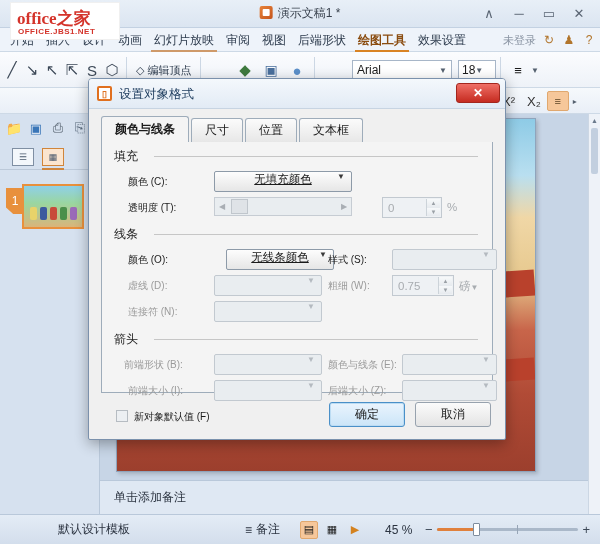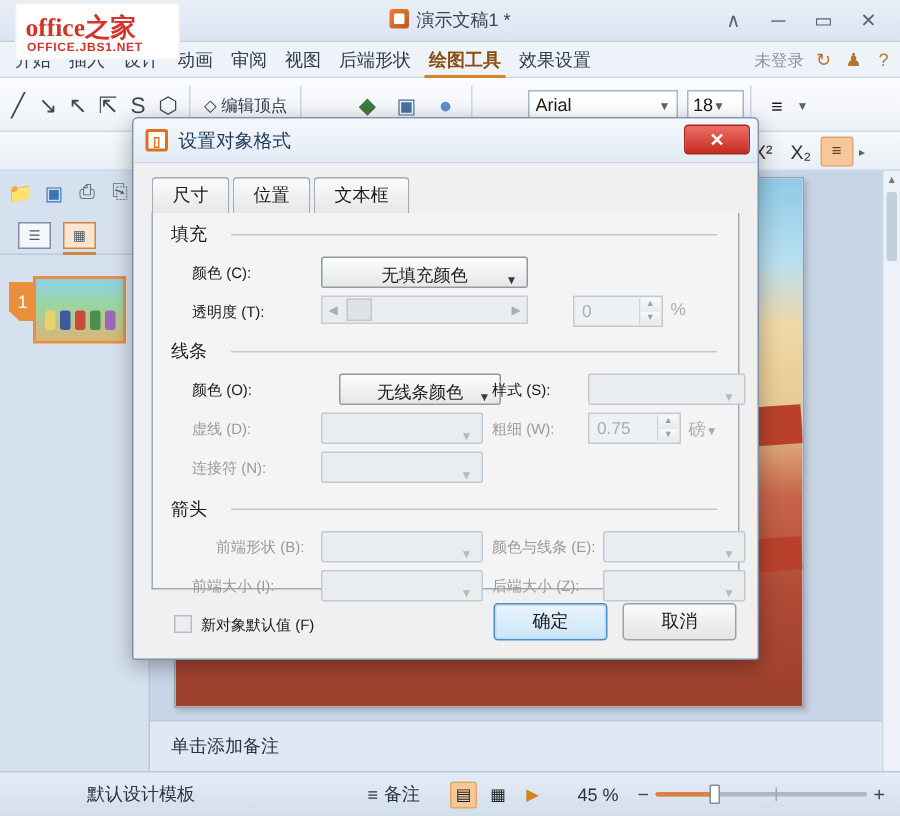--- a/index.html
+++ b/index.html
@@ -253,22 +253,22 @@
   .grp-title{
     position:absolute; font-size:12px; color:#1b1b1b; background:#f4f4f4;
     padding-right:5px; z-index:2;
   }
   .grp-line{ position:absolute; height:1px; background:#c6c6c6; }
   .flabel{ position:absolute; font-size:10px; color:#1b1b1b; white-space:nowrap; }
   .flabel.dim{ color:#9a9a9a; }
   .combo{
     position:absolute; height:21px; background:linear-gradient(to bottom,#fdfdfd,#e6e6e6);
     border:1px solid #8d9aa8; border-radius:2px;
-    display:flex; align-items:flex-end; justify-content:center;
-    font-size:11.5px; color:#1b1b1b; cursor:default;
+    display:flex; align-items:flex-start; justify-content:center;
+    font-size:11.5px; color:#1b1b1b; cursor:default;text-decoration:underline;
   }
   .combo .arrow{
     position:absolute; right:6px; font-size:8px; color:#3a3a3a;
   }
   .combo.disabled{
     background:#e9edf0; border-color:#c2c9d0; color:#b0b4b8;
   }
   .combo.disabled .arrow{ color:#b4bac0; }
   .spinbox{
     position:absolute; height:21px; background:#eef1f4; border:1px solid #c2c9d0;
@@ -329,20 +329,21 @@
     <div class="wc close">✕</div>
   </div>
 </div>
 
 <div class="menubar">
   <div class="menu-items" id="menu-items">
       <div class="mi">开始</div>
       <div class="mi">插入</div>
       <div class="mi">设计</div>
       <div class="mi">动画</div>
+      <div class="mi under">幻灯片放映</div>
       <div class="mi">审阅</div>
       <div class="mi">视图</div>
       <div class="mi">后端形状</div>
       <div class="mi active">绘图工具</div>
       <div class="mi">效果设置</div>
     </div>
   <div class="menu-right">
     <span class="notlogged">未登录</span>
     <span class="mr-ico">↻</span>
     <span class="mr-ico">♟</span>
@@ -486,20 +487,21 @@
 <div class="dialog">
   <div class="dlg-title">
     <div class="dlg-icon">▯</div>
     <div class="dlg-titletext">设置对象格式</div>
     <div class="dlg-close">✕</div>
   </div>
 
   <div class="dlg-body">
 
     <div class="tabstrip" id="dlg-tabs">
+        <div class="tab active">颜色与线条</div>
         <div class="tab">尺寸</div>
         <div class="tab">位置</div>
         <div class="tab">文本框</div>
       </div>
 
     <div class="tabpanel">
 
       <div class="grp-title" style="left:12px;top:6px">填充</div>
       <div class="grp-line" style="left:52px;top:14px;right:14px"></div>
 
@@ -556,21 +558,21 @@
 
       <div class="flabel dim" style="left:26px;top:163px">连接符 (N):</div>
       <div class="combo disabled" style="left:112px;top:159px;width:108px">
         <span></span>
         <span class="arrow">▼</span>
       </div>
 
       <div class="grp-title" style="left:12px;top:189px">箭头</div>
       <div class="grp-line" style="left:52px;top:197px;right:14px"></div>
 
-      <div class="flabel dim" style="left:42px;top:216px">前端形状 (B):</div>
+      <div class="flabel dim" style="left:22px;top:216px">前端形状 (B):</div>
       <div class="combo disabled" style="left:112px;top:212px;width:108px">
         <span></span>
         <span class="arrow">▼</span>
       </div>
       <div class="flabel dim" style="left:226px;top:216px">颜色与线条 (E):</div>
       <div class="combo disabled" style="left:300px;top:212px;width:95px">
         <span></span>
         <span class="arrow">▼</span>
       </div>
 

